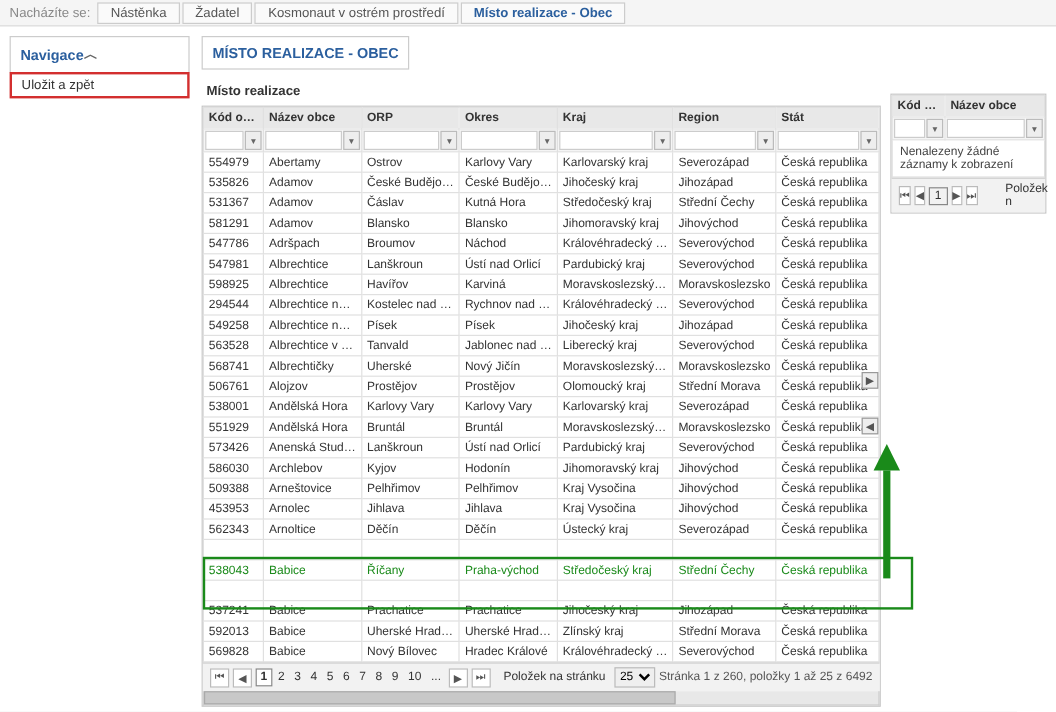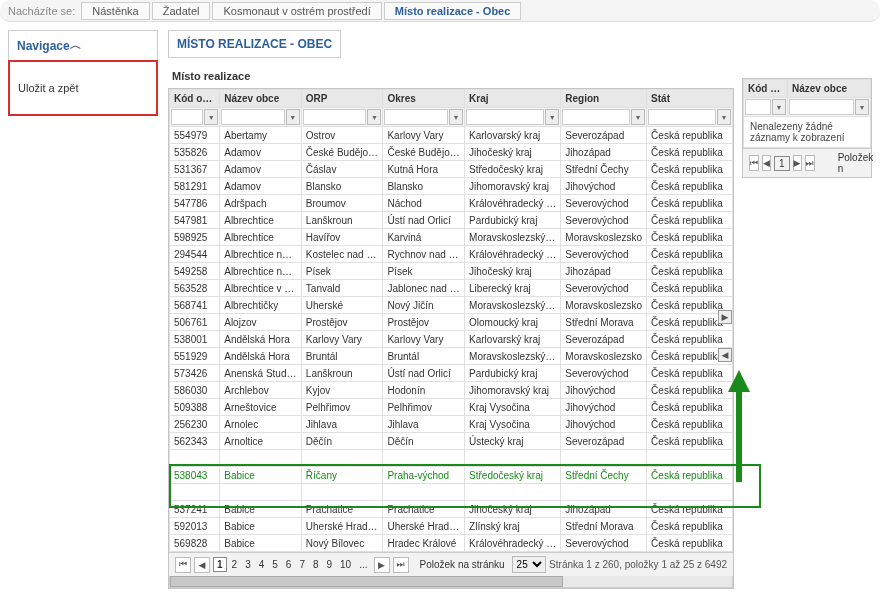--- a/index.html
+++ b/index.html
@@ -1,26 +1,26 @@
 <!DOCTYPE html>
 <html><head>
 <meta charset="utf-8">
 <style>
 * { box-sizing: border-box; margin: 0; padding: 0; }
 body { font-family: Arial, sans-serif; font-size: 11px; background: #f0f0f0; color: #333; }
 .page { width: 880px; height: 593px; background: #fff; position: relative; overflow: hidden; }
-.breadcrumb { display: flex; align-items: center; padding: 4px 8px; background: #f5f5f5; border-bottom: 1px solid #ddd; font-size: 11px; height: 22px; border-radius: 10px; }
+.breadcrumb { display: flex; align-items: center; padding: 4px 8px; background: #f5f5f5; border-bottom: 1px solid #ddd; font-size: 11px; height: 22px; }
 .crumb-label { color: #888; margin-right: 6px; }
 .crumb { border: 1px solid #ccc; background: #fafafa; padding: 2px 10px; margin-right: 2px; color: #555; font-size: 11px; position: relative; }
 .crumb.active { color: #2b5f9e; font-weight: 700; }
 .main-area { display: flex; padding: 8px; gap: 10px; }
 .sidebar { width: 150px; }
 .nav-header { display: flex; align-items: center; padding: 6px 8px; border: 1px solid #ccc; color: #2b5f9e; font-weight: 700; font-size: 12px; background: #fff; }
 .nav-chevron { font-size: 12px; color: #666; }
-.save-back { border: 2px solid #d32f2f; padding: 20px 8px; margin-top: -1px; font-size: 11px; color: #333; background: #fff; }
+.save-back { border: 2px solid #d32f2f; padding: 3px 8px; margin-top: -1px; font-size: 11px; color: #333; background: #fff; }
 .content { flex: 1; display: flex; gap: 8px; min-width: 0; }
 .left-grid { flex: 1; display: flex; flex-direction: column; min-width: 0; }
 .section-title { color: #2b5f9e; font-weight: 700; font-size: 12px; padding: 6px 8px; border: 1px solid #ccc; background: #fff; margin-bottom: 8px; display: inline-block; width: fit-content; }
 .subtitle { font-weight: 700; padding: 4px 0 6px 4px; font-size: 11px; }
 .grid-wrap { border: 1px solid #c5c5c5; }
 table { border-collapse: collapse; width: 100%; table-layout: fixed; }
 th, td { border: 1px solid #e0e0e0; padding: 2px 4px; font-size: 10px; text-align: left; white-space: nowrap; overflow: hidden; text-overflow: ellipsis; height: 17px; }
 thead th { background: #e8e8e8; font-weight: 700; height: 18px; }
 .filter-row td { background: #f5f5f5; padding: 1px; }
 .filter-cell { display: flex; align-items: center; }
@@ -287,21 +287,21 @@
                 <tr>
                   <td>509388</td>
                   <td>Arneštovice</td>
                   <td>Pelhřimov</td>
                   <td>Pelhřimov</td>
                   <td>Kraj Vysočina</td>
                   <td>Jihovýchod</td>
                   <td>Česká republika</td>
                 </tr>
                 <tr>
-                  <td>256230</td>
+                  <td>453953</td>
                   <td>Arnolec</td>
                   <td>Jihlava</td>
                   <td>Jihlava</td>
                   <td>Kraj Vysočina</td>
                   <td>Jihovýchod</td>
                   <td>Česká republika</td>
                 </tr>
                 <tr>
                   <td>562343</td>
                   <td>Arnoltice</td>

